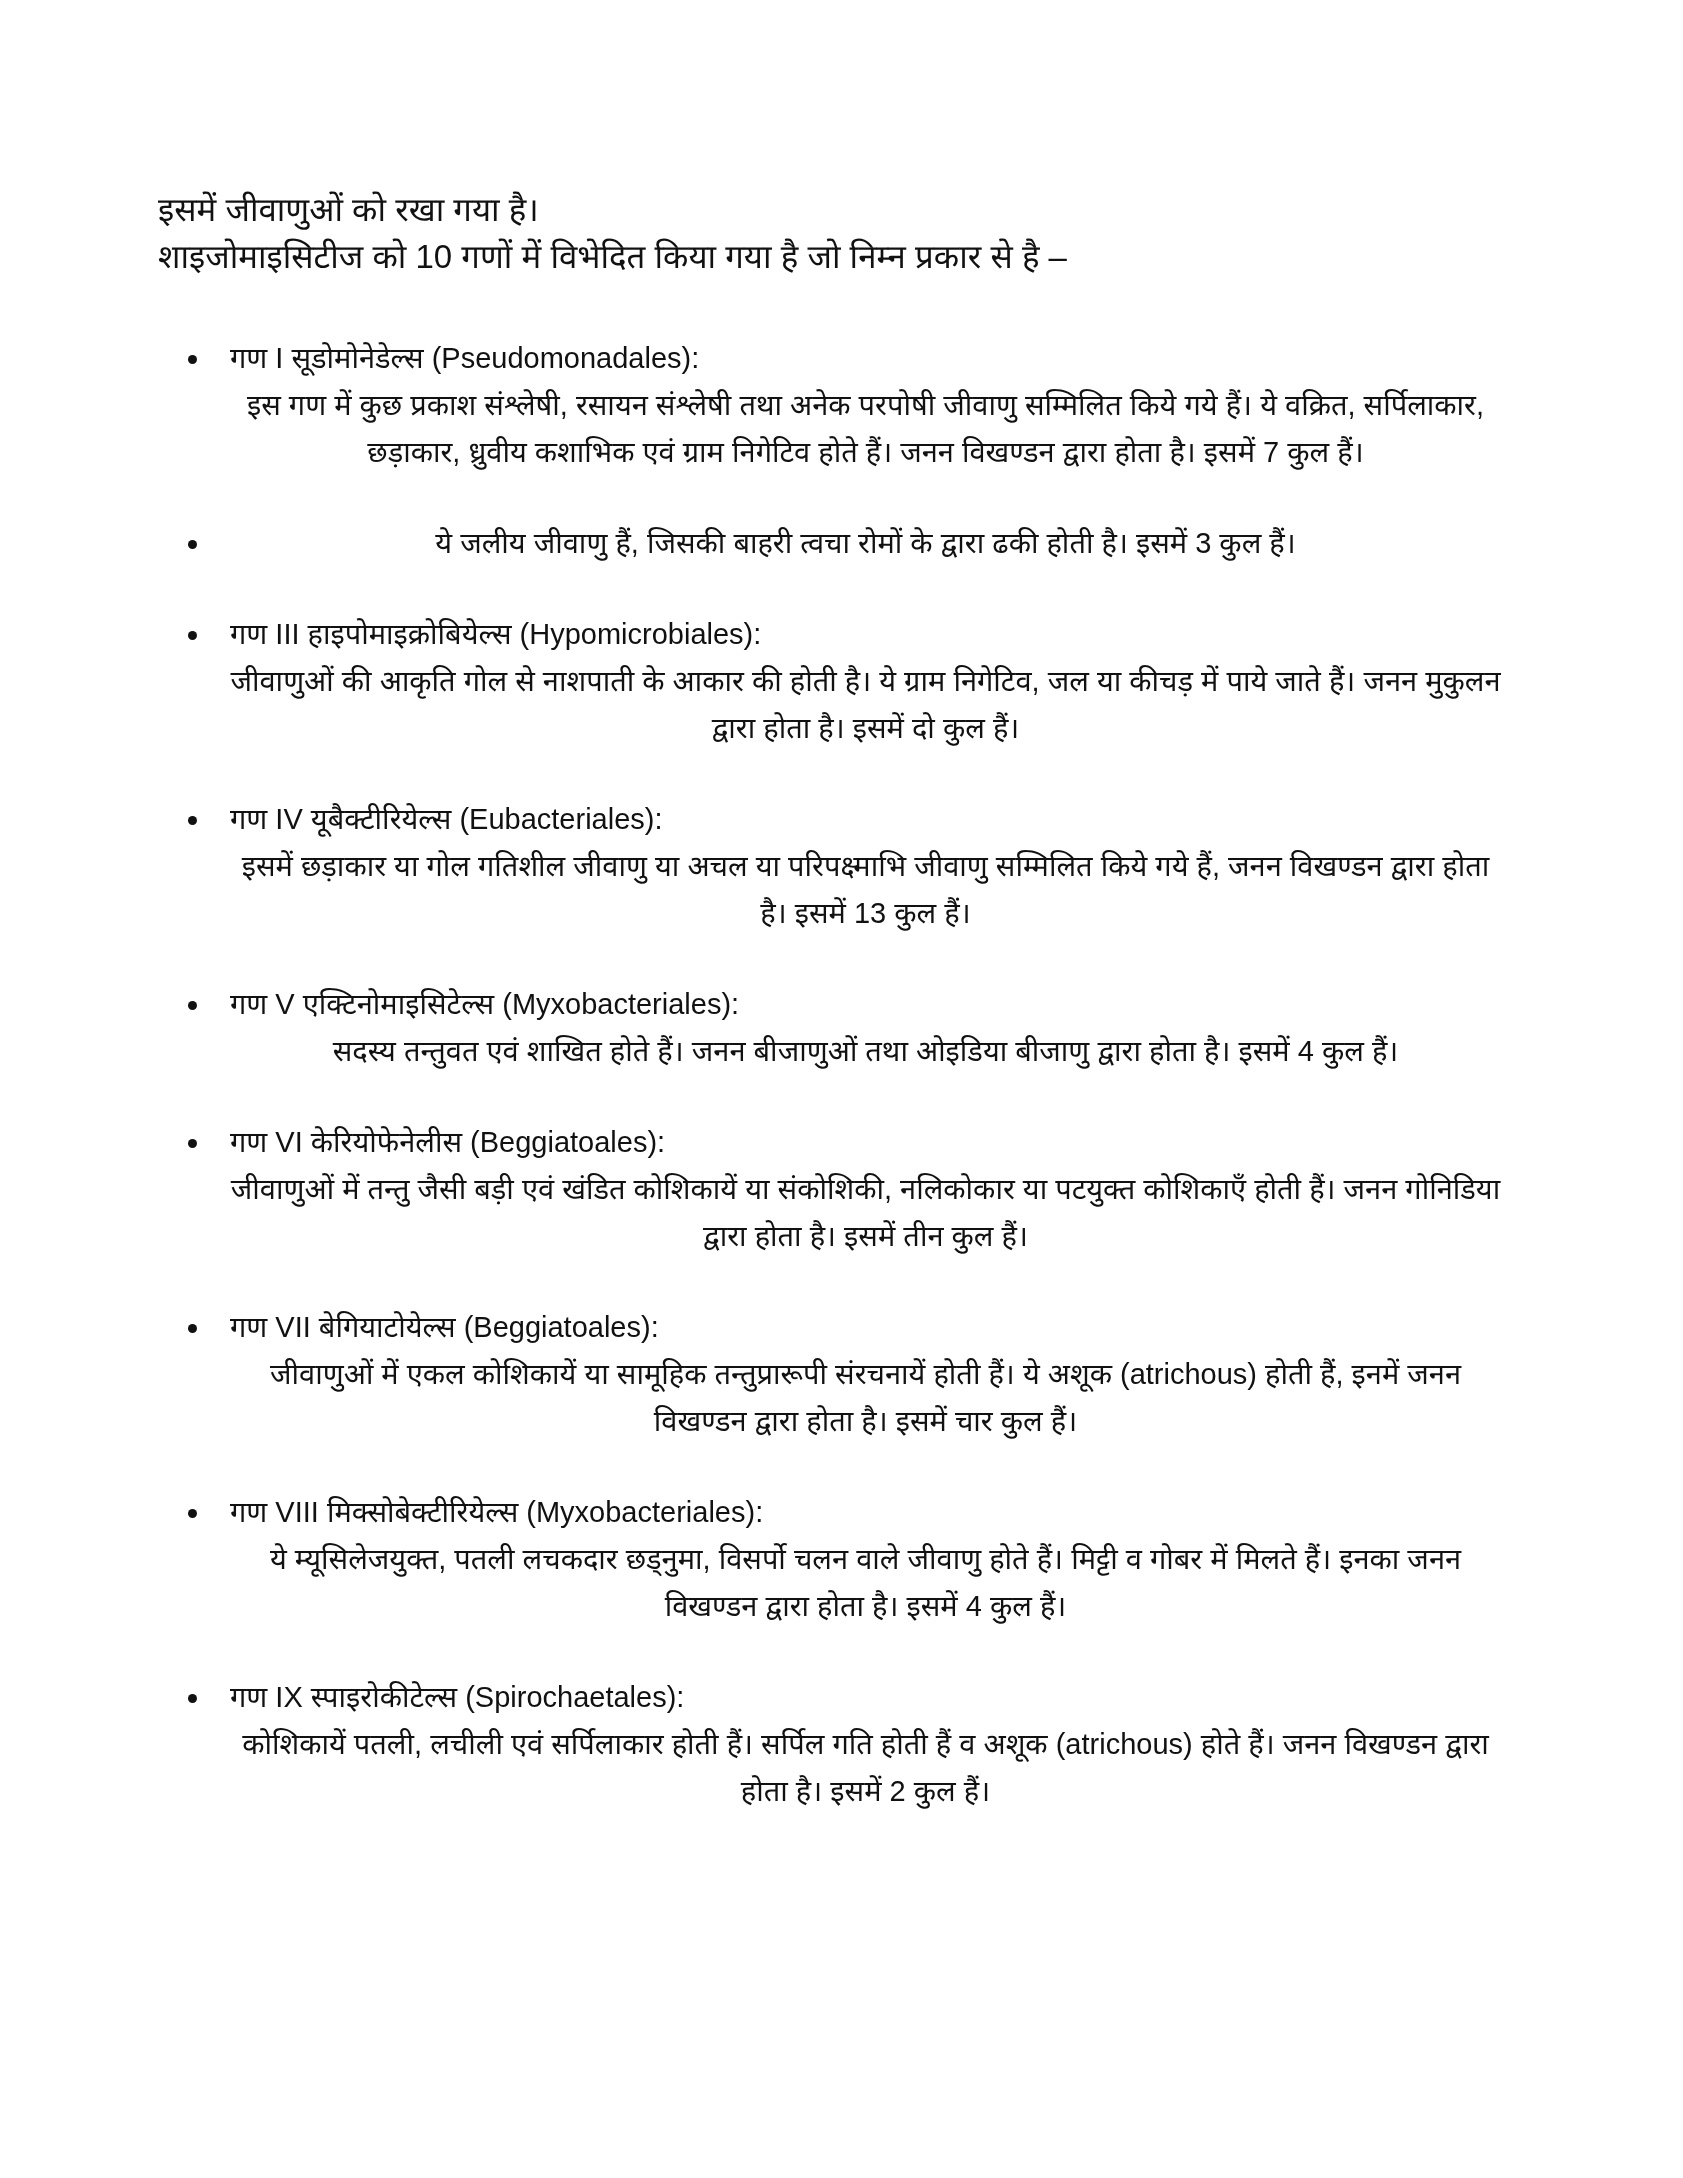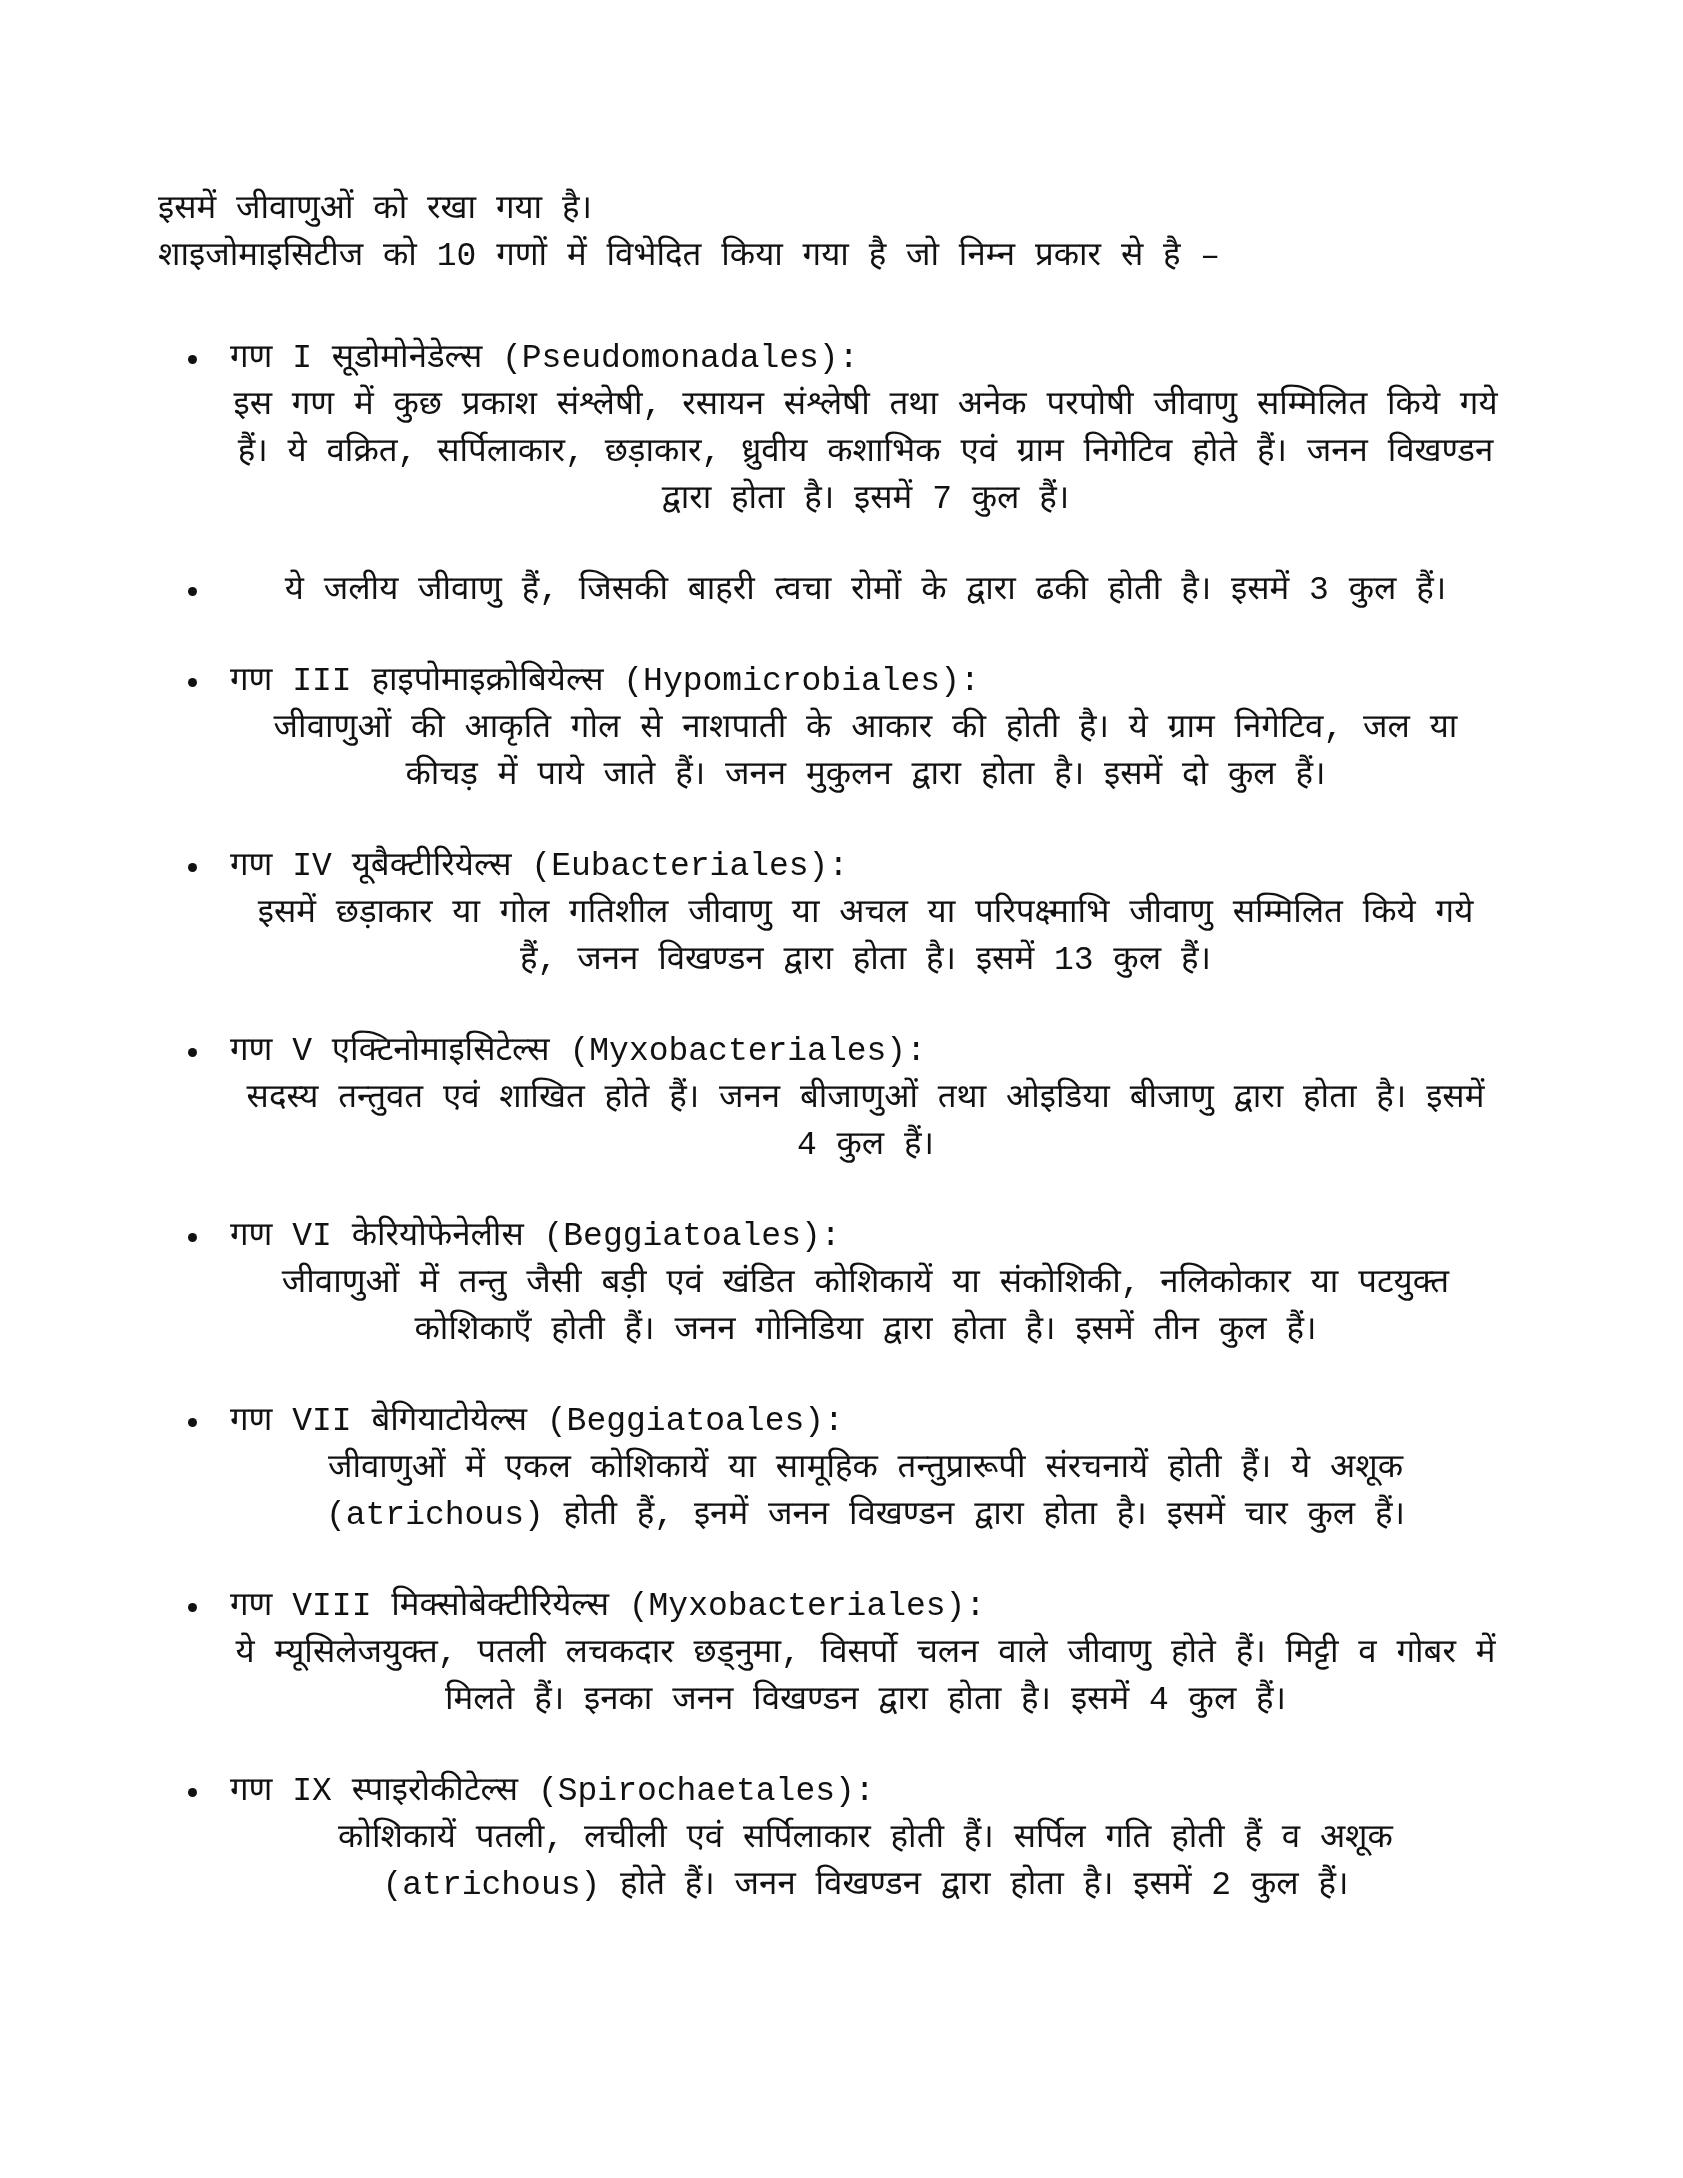--- a/index.html
+++ b/index.html
@@ -13,21 +13,20 @@
     font-family: "Liberation Sans", sans-serif;
     color: #111111;
     -webkit-font-smoothing: antialiased;
   }
   .page {
     box-sizing: border-box;
     width: 1650px;
     height: 2178px;
     padding: 186px 149px 0 158px;
     background: #ffffff;
-    font-family: Liberation Mono, monospace;
   }
   .intro p {
     margin: 0;
     font-size: 33px;
     line-height: 47px;
   }
   .orders {
     list-style: none;
     margin: 55px 0 0 0;
     padding: 0 0 0 30px;
@@ -41,21 +40,21 @@
     flex: 0 0 auto;
     width: 9px;
     height: 9px;
     border-radius: 50%;
     background: #111111;
     margin-top: 20px;
     margin-right: 33px;
   }
   .order-text {
     flex: 1 1 auto;
-    font-size: 33px;
+    font-size: 29px;
     line-height: 47px;
   }
   .order-title {
     display: block;
   }
   .order-body {
     display: block;
     text-align: center;
   }
 </style>

